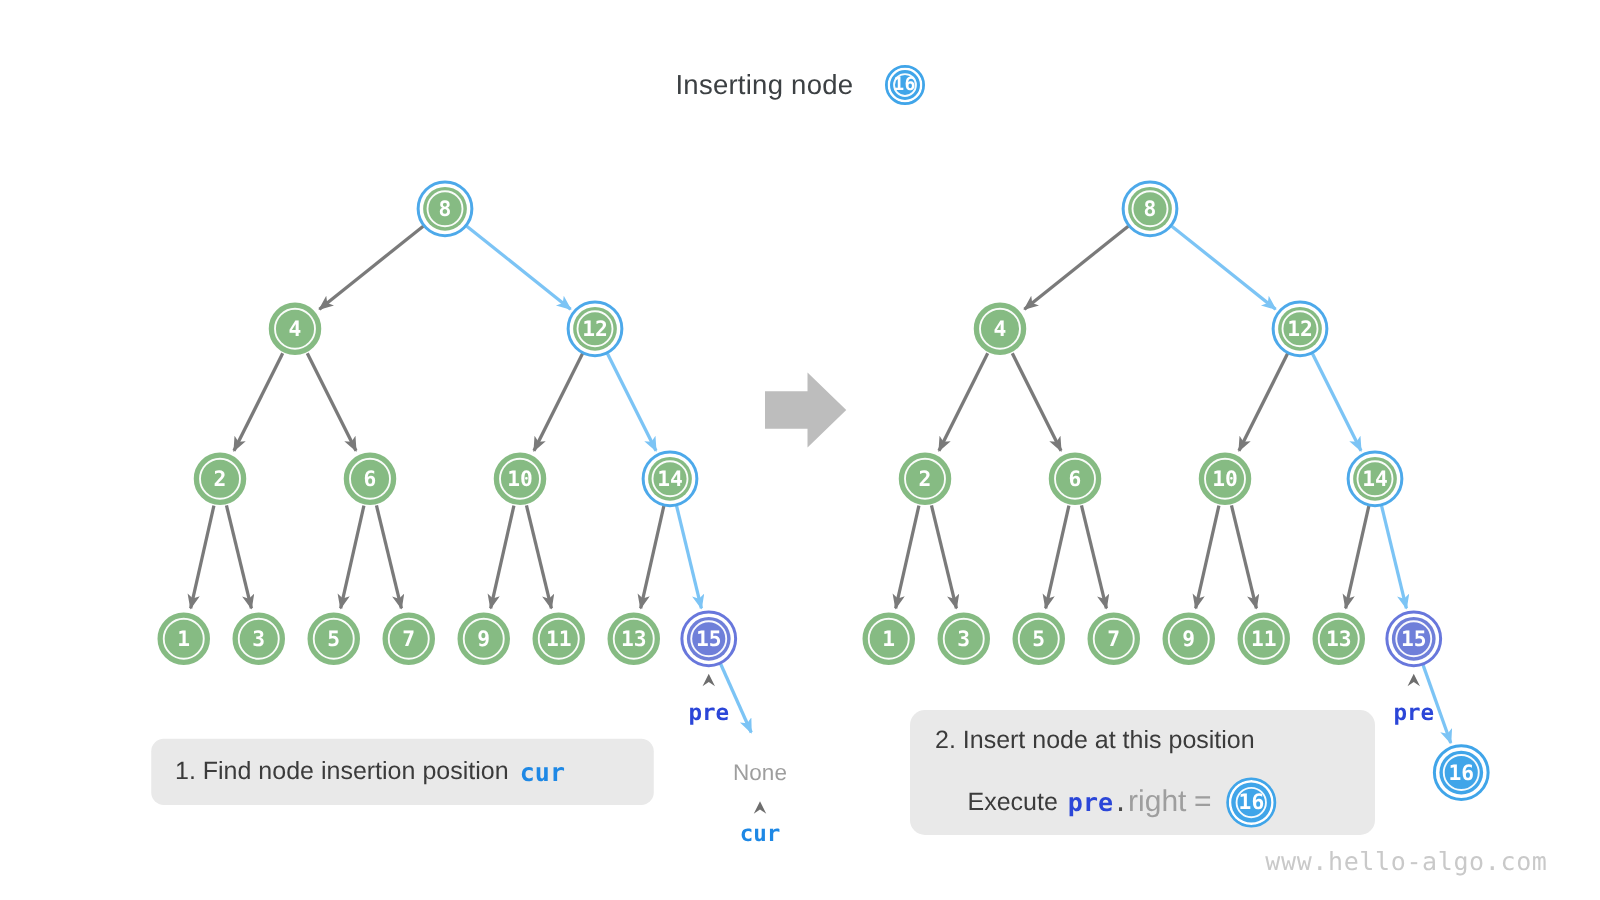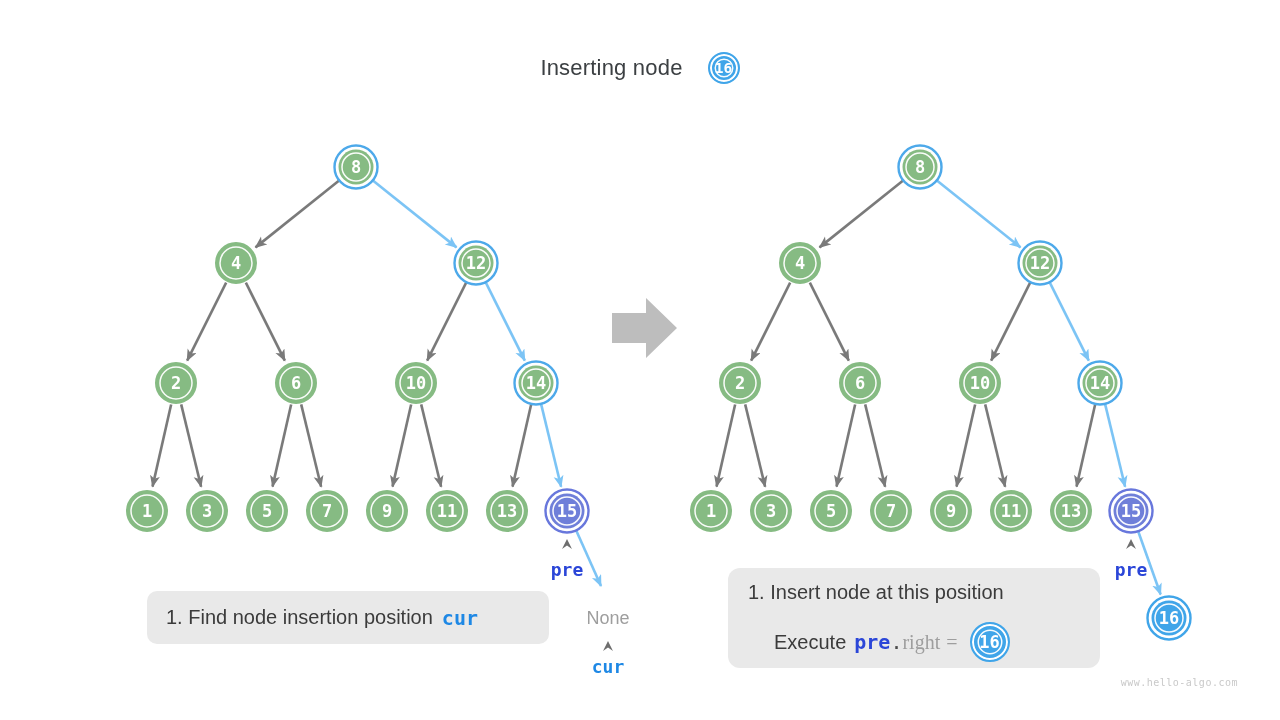--- a/index.html
+++ b/index.html
@@ -32,34 +32,34 @@
   
   #diagram{position:absolute;top:0;left:0;}
   .svg-node-text{font:bold 17px "DejaVu Sans Mono",monospace;fill:#fff;}
   .svg-pre{font:bold 18px "DejaVu Sans Mono",monospace;fill:var(--pre-indigo);}
   .svg-cur{font:bold 18px "DejaVu Sans Mono",monospace;fill:var(--cur-blue);}
   .svg-none{font:18px "Liberation Sans",sans-serif;fill:var(--none-gray);}
 
   
   .caption{position:absolute;background:var(--box-bg);color:#3b3b3b;}
   .caption-1{left:121px;top:591px;width:402px;height:53px;border-radius:10px;
-    display:flex;align-items:center;padding-left:19px;font-size:20px;margin-left:26px;}
+    display:flex;align-items:center;padding-left:19px;font-size:20px;}
   .caption-2{left:728px;top:568px;width:372px;height:100px;border-radius:12px;
     padding:13px 0 0 20px;font-size:20px;}
   .kw{font-family:"DejaVu Sans Mono",monospace;font-weight:bold;}
   .kw-cur{color:var(--cur-blue);margin-left:9px;font-size:20px;}
   .kw-pre{color:var(--pre-indigo);margin-left:8px;font-size:20px;}
   .c2-line2{display:flex;align-items:center;margin-left:26px;margin-top:18px;}
-  .mono-dim{font-family:Liberation Serif, serif;color:var(--none-gray);font-size:20px;}
+  .mono-dim{font-family:Liberation Sans, sans-serif;color:var(--none-gray);font-size:24px;}
   .mono-dot{font-family:"DejaVu Sans Mono",monospace;color:#4a4a4a;font-size:20px;}
   .eq{margin-left:6px;}
   .c2-line2 .badge-caption{margin-left:12px;}
 
   .watermark{position:absolute;top:677px;right:42px;
-    font-family:"DejaVu Sans Mono",monospace;font-size:10px;color:var(--wm);
+    font-family:"DejaVu Sans Mono",monospace;font-size:20px;color:var(--wm);
     letter-spacing:.5px;}
 </style>
 </head>
 <body>
 
 <div class="stage">
 
   <div class="title">
     <span>Inserting node</span>
     <span class="badge badge-title">
@@ -283,21 +283,21 @@
         <text x="1131" y="576" text-anchor="middle" class="svg-pre">pre</text>
       </g>
     </svg>
 
   <div class="caption caption-1">
     <span>1. Find node insertion position</span>
     <span class="kw kw-cur">cur</span>
   </div>
 
   <div class="caption caption-2">
-    <div>1. Insert node at this position</div>
+    <div>2. Insert node at this position</div>
     <div class="c2-line2">
       <span>Execute</span>
       <span class="kw kw-pre">pre</span>
       <span class="mono-dot">.</span>
       <span class="mono-dim">right</span>
       <span class="mono-dim eq">=</span>
       <span class="badge badge-caption">
           <span>16</span>
         </span>
     </div>

